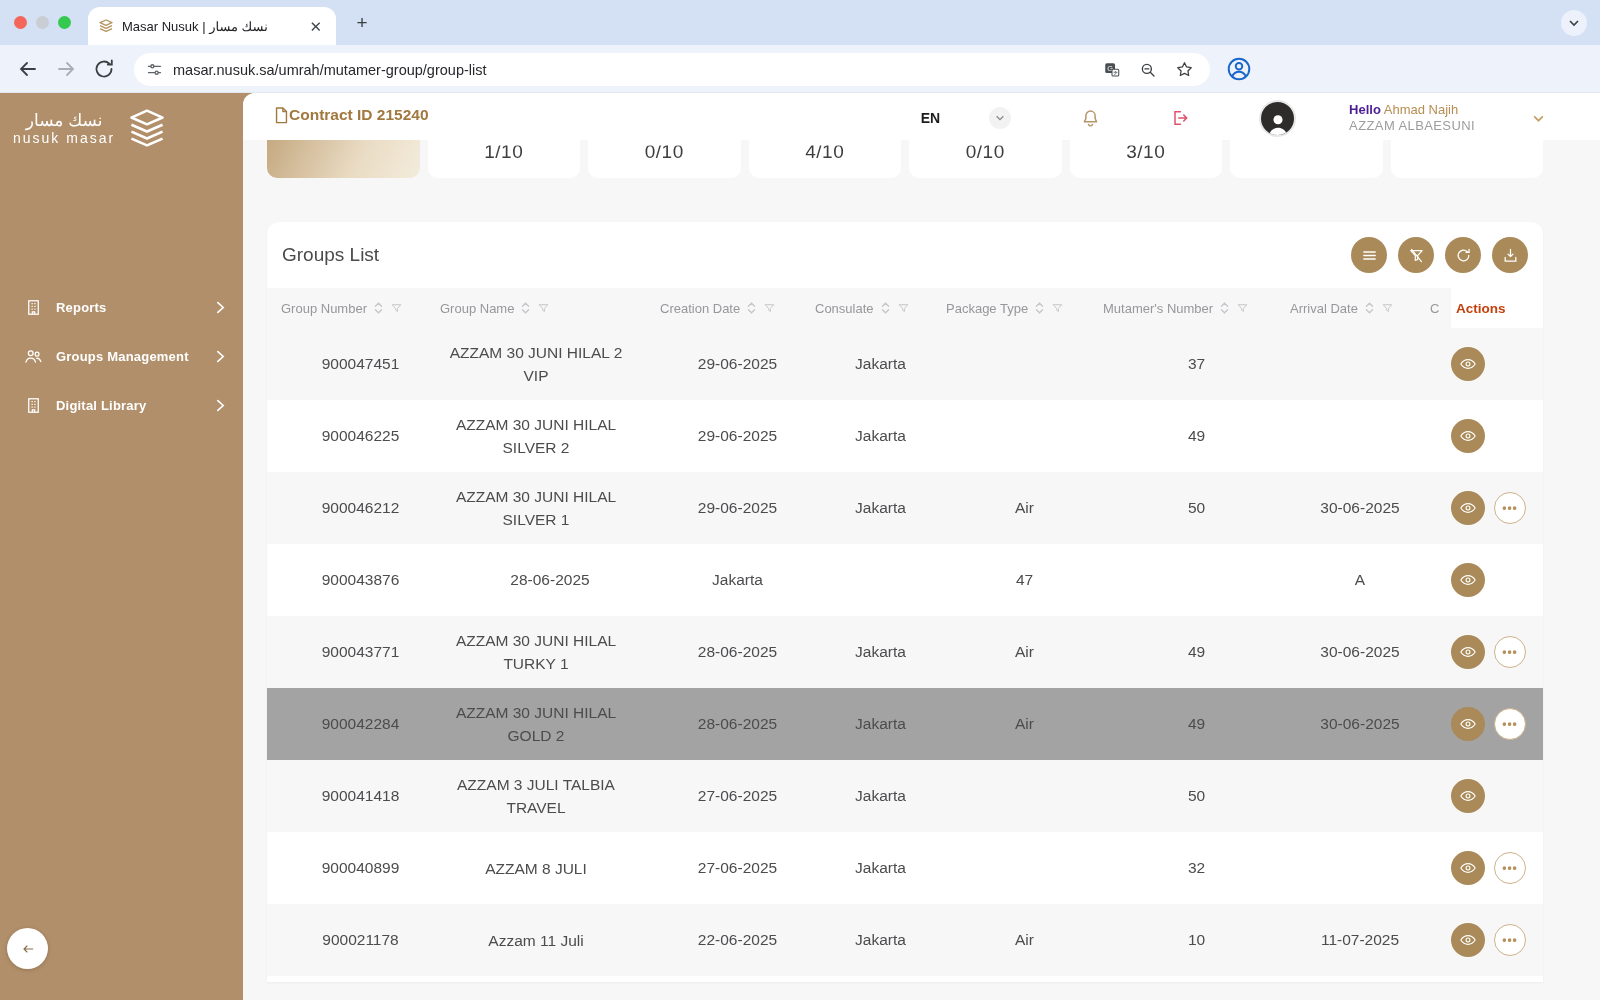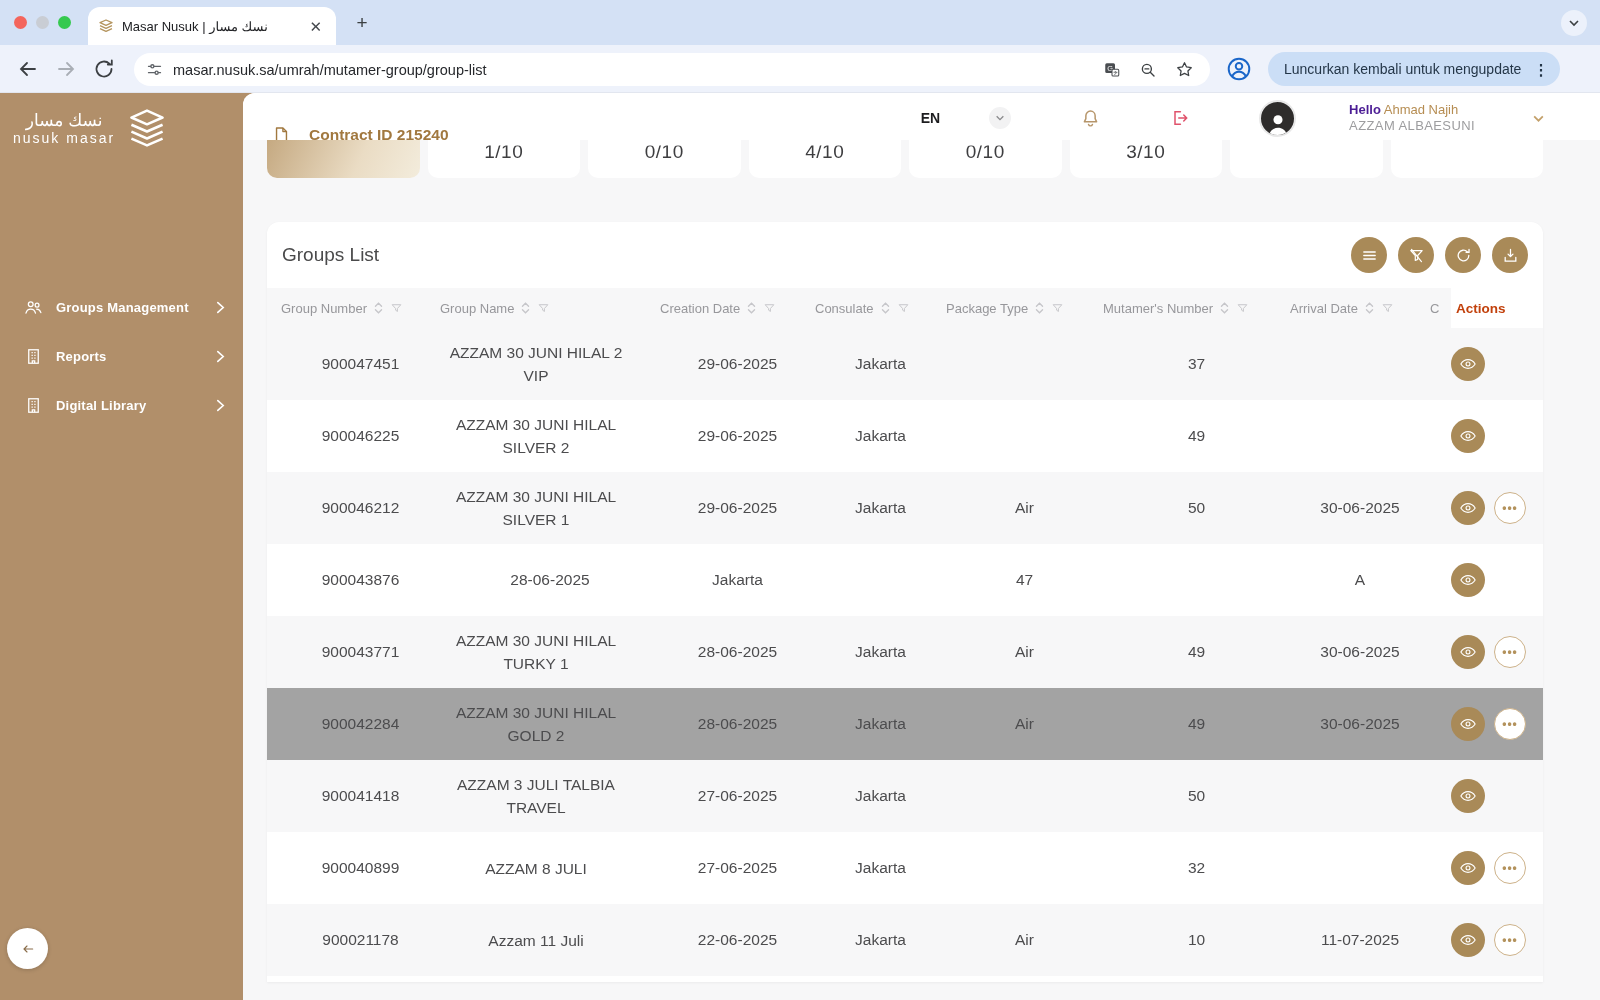--- a/index.html
+++ b/index.html
@@ -43,22 +43,22 @@
   .nav{position:absolute;top:190px;left:0;right:0;}
   .nav-item{height:49px;display:flex;align-items:center;gap:13px;padding:0 18px 0 24px;color:#fff;
             font-size:13px;font-weight:bold;letter-spacing:.2px;}
   .nav-item .chev{margin-left:auto;}
   .backfab{position:absolute;left:7px;bottom:31px;width:41px;height:41px;border-radius:50%;background:#fff;
            box-shadow:0 1px 4px rgba(0,0,0,.18);display:flex;align-items:center;justify-content:center;
            color:#8a6d4a;font-size:17px;}
 
   .main{flex:1;position:relative;background:#f7f7f8;border-top-left-radius:12px;overflow:hidden;}
   .appheader{position:absolute;top:0;left:0;right:0;height:47px;background:#fff;}
-  .contract{position:absolute;left:31px;top:13px;display:flex;align-items:center;gap:20px;
-            color:#a1783f;font-weight:bold;font-size:15.5px;margin-top:20px;}
+  .contract{position:absolute;left:31px;top:13px;display:flex;align-items:center;gap:0;
+            color:#a1783f;font-weight:bold;font-size:15.5px;}
   .hdr-right{position:absolute;right:55px;top:3px;height:44px;display:flex;align-items:center;gap:43px;}
   .lang{font-size:14px;font-weight:bold;color:#1d1d1f;}
   .lang-chev{width:22px;height:22px;border-radius:50%;background:#f2f2f3;display:flex;align-items:center;
              justify-content:center;margin:0 26px 0 6px;}
   .hdr-ico{margin-right:26px;display:flex;align-items:center;}
   .avatar{width:37px;height:37px;border-radius:50%;background:#2e2c2b;border:2px solid #e8e8e8;
           display:flex;align-items:flex-end;justify-content:center;overflow:hidden;margin-right:10px;}
   .usr{display:flex;flex-direction:column;line-height:16px;margin-right:14px;}
   .usr-top{font-size:13px;}
   .usr-top .hello{color:#4c1d95;font-weight:bold;}
@@ -167,24 +167,20 @@
         </svg>
       </div>
     </div>
 
     <svg class="profile-btn" viewBox="0 0 24 24">
       <circle cx="12" cy="12" r="9.5" fill="none" stroke="#1a66c9" stroke-width="1.8"></circle>
       <circle cx="12" cy="9.5" r="3" fill="none" stroke="#1a66c9" stroke-width="1.8"></circle>
       <path d="M5.8 18.5c1.3-2.6 3.6-4 6.2-4s4.9 1.4 6.2 4" fill="none" stroke="#1a66c9" stroke-width="1.8"></path>
     </svg>
 
-    <div class="updatepill">
-      <span>Luncurkan kembali untuk mengupdate</span>
-      <span class="kebab">⋮</span>
-    </div>
   </div>
 
   <div class="app">
 
     <aside class="sidebar">
       <div class="logo">
         <div class="logo-text">
           <span class="logo-ar">نسك مسار</span>
           <span class="logo-en">nusuk masar</span>
         </div>
@@ -194,40 +190,40 @@
             <path d="M3.5 10.2l8.5 3.7 8.5-3.7"></path>
             <path d="M3.5 14l8.5 3.7L20.5 14"></path>
             <path d="M3.5 17.8l8.5 3.7 8.5-3.7"></path>
           </g>
         </svg>
       </div>
 
       <nav class="nav">
           <div class="nav-item">
     <svg class="navico" width="19" height="19" viewBox="0 0 24 24">
+              <g fill="none" stroke="#fff" stroke-width="1.6">
+                <rect x="6" y="3.5" width="12" height="17"></rect>
+                <path d="M9.5 7h1.6M13 7h1.6M9.5 10.5h1.6M13 10.5h1.6M9.5 14h1.6M13 14h1.6M10.5 20.5v-3h3v3"></path>
+              </g>
+            </svg>
+    <span>Reports</span>
+    <svg class="chev" width="9" height="13" viewBox="0 0 10 14">
+      <path d="M2 1.5L8 7l-6 5.5" fill="none" stroke="#fff" stroke-width="1.8" stroke-linecap="round"></path>
+    </svg>
+  </div>
+          <div class="nav-item">
+    <svg class="navico" width="19" height="19" viewBox="0 0 24 24">
               <g fill="none" stroke="#fff" stroke-width="1.6" stroke-linecap="round">
                 <circle cx="8.5" cy="8" r="3"></circle>
                 <path d="M2.5 19c.9-3.4 3.2-5 6-5s5.1 1.6 6 5"></path>
                 <circle cx="16.5" cy="9" r="2.4"></circle>
                 <path d="M16 14.2c2.5.1 4.4 1.6 5.3 4.3"></path>
               </g>
             </svg>
     <span>Groups Management</span>
-    <svg class="chev" width="9" height="13" viewBox="0 0 10 14">
-      <path d="M2 1.5L8 7l-6 5.5" fill="none" stroke="#fff" stroke-width="1.8" stroke-linecap="round"></path>
-    </svg>
-  </div>
-          <div class="nav-item">
-    <svg class="navico" width="19" height="19" viewBox="0 0 24 24">
-              <g fill="none" stroke="#fff" stroke-width="1.6">
-                <rect x="6" y="3.5" width="12" height="17"></rect>
-                <path d="M9.5 7h1.6M13 7h1.6M9.5 10.5h1.6M13 10.5h1.6M9.5 14h1.6M13 14h1.6M10.5 20.5v-3h3v3"></path>
-              </g>
-            </svg>
-    <span>Reports</span>
     <svg class="chev" width="9" height="13" viewBox="0 0 10 14">
       <path d="M2 1.5L8 7l-6 5.5" fill="none" stroke="#fff" stroke-width="1.8" stroke-linecap="round"></path>
     </svg>
   </div>
           <div class="nav-item">
     <svg class="navico" width="19" height="19" viewBox="0 0 24 24">
               <g fill="none" stroke="#fff" stroke-width="1.6">
                 <rect x="6" y="3.5" width="12" height="17"></rect>
                 <path d="M9.5 7h1.6M13 7h1.6M9.5 10.5h1.6M13 10.5h1.6M9.5 14h1.6M13 14h1.6M10.5 20.5v-3h3v3"></path>
               </g>

